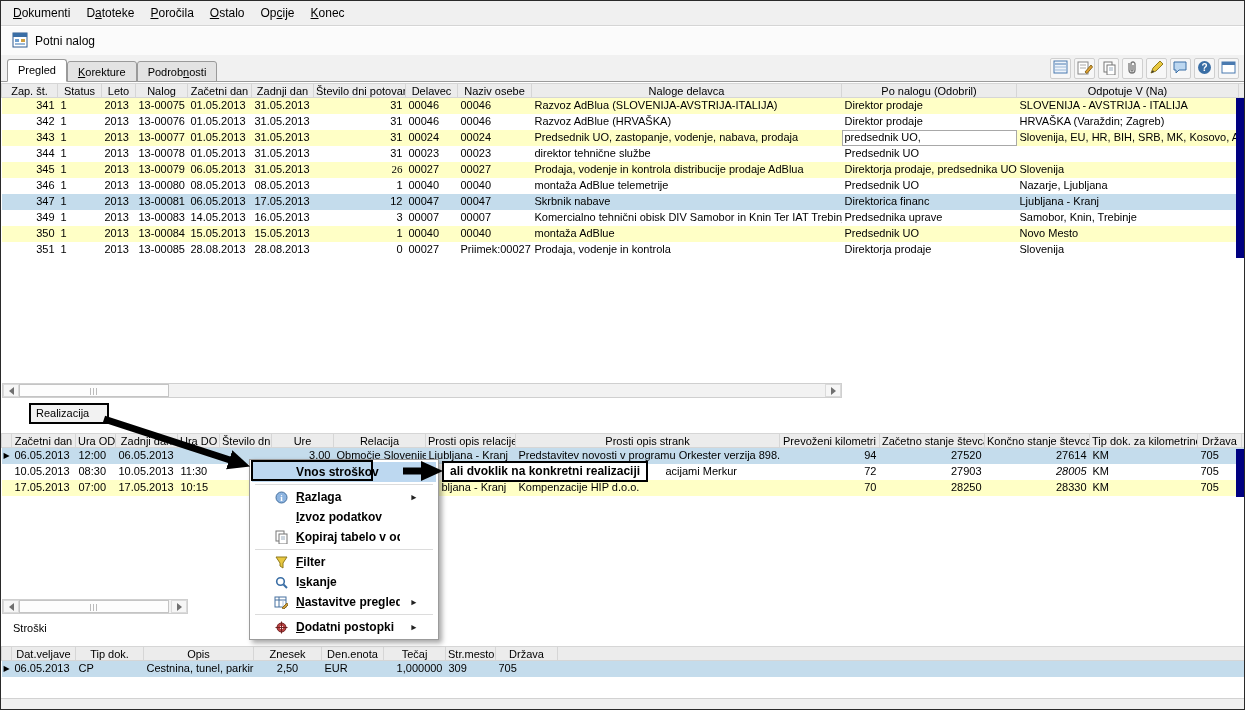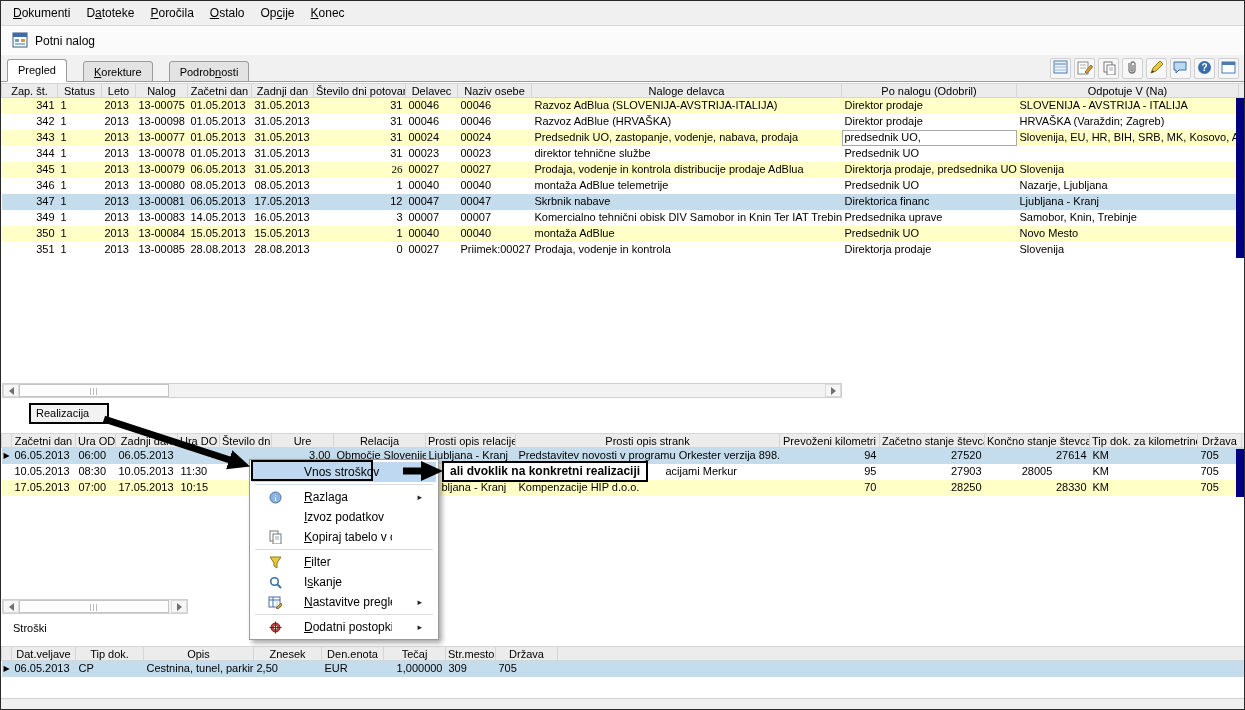--- a/index.html
+++ b/index.html
@@ -13,21 +13,21 @@
   .menu-item { padding:4px 8px; cursor:default; }
 
   
   .titlebar { position:absolute; top:26px; left:0; right:0; height:28px; background:#fbfbfb;
               display:flex; align-items:center; gap:7px; padding-left:11px; font-size:12px; }
 
   
   .tabrow { position:absolute; top:54px; left:0; right:0; height:27px; background:#f1f1f1;
             border-bottom:1px solid #9a9a9a; }
   .tab-strip { position:absolute; left:6px; bottom:-1px; display:flex; align-items:flex-end; }
-  .tab { padding:4px 10px 3px; margin-right:16px; background:#e3e3e3; border:1px solid #9a9a9a;
+  .tab { padding:4px 10px 3px; margin-right:0; background:#e3e3e3; border:1px solid #9a9a9a;
          border-radius:3px 3px 0 0; font-size:11px; cursor:default; }
   .tab.active { background:#fff; border-bottom:1px solid #fff; padding-bottom:5px; }
   .toolbar { position:absolute; right:5px; top:3px; display:flex; gap:3px; }
   .tool-btn { width:21px; height:21px; border:1px solid #cfcfcf; background:#f7f7f7; border-radius:2px;
               display:flex; align-items:center; justify-content:center; cursor:default; }
 
   
   .tbl-wrap { position:absolute; left:0; }
   #main-table { top:82px; }
   #realizacija-table { top:432px; }
@@ -64,21 +64,21 @@
 
   
   .section-label-box { position:absolute; left:28px; top:402px; border:2px solid #000;
                        background:#f2f2f2; padding:2px 18px 3px 5px; font-size:11px; z-index:8; }
   .stroski-label { position:absolute; left:12px; top:621px; font-size:11px; }
 
   
   .ctx-menu { position:absolute; left:248px; top:458px; width:190px; background:#ffffff;
               border:1px solid #9b9b9b; box-shadow:3px 3px 5px rgba(0,0,0,0.35); padding:2px;
               z-index:40; font-size:12px; }
-  .ctx-item { height:20px; display:flex; align-items:center; gap:20px; padding:0 14px; cursor:default; }
+  .ctx-item { height:20px; display:flex; align-items:center; gap:6px; padding:0 20px; cursor:default;font-weight:bold; }
   .ctx-item.sel { background:#bdd8f0; }
   .ctx-icon { width:18px; height:16px; display:flex; align-items:center; justify-content:center; flex:0 0 18px; }
   .ctx-label { flex:1; white-space:nowrap; overflow:hidden; }
   .ctx-sub { width:10px; font-size:9px; color:#222; text-align:right; }
   .ctx-sep { height:1px; background:#dcdcdc; margin:2px 3px; }
 
   
   .annot-frame { position:absolute; left:250px; top:459px; width:122px; height:21px;
                  border:2px solid #000; z-index:55; pointer-events:none; }
   .note-box { position:absolute; left:441px; top:460px; height:21px; border:2px solid #000;
@@ -226,21 +226,21 @@
             <td>00046</td>
             <td>Razvoz AdBlua (SLOVENIJA-AVSTRIJA-ITALIJA)</td>
             <td>Direktor prodaje</td>
             <td>SLOVENIJA - AVSTRIJA - ITALIJA</td>
             <td></td>
           </tr>
           <tr class="white">
             <td style="text-align: right;">342</td>
             <td>1</td>
             <td>2013</td>
-            <td>13-00098</td>
+            <td>13-00076</td>
             <td>01.05.2013</td>
             <td>31.05.2013</td>
             <td style="text-align: right;">31</td>
             <td>00046</td>
             <td>00046</td>
             <td>Razvoz AdBlue (HRVAŠKA)</td>
             <td>Direktor prodaje</td>
             <td>HRVAŠKA (Varaždin; Zagreb)</td>
             <td></td>
           </tr>
@@ -417,21 +417,21 @@
             <th>Končno stanje števca</th>
             <th>Tip dok. za kilometrino</th>
             <th>Država</th>
             <th></th>
           </tr>
         </thead>
         <tbody>
           <tr class="selected">
             <td class="gutter">▶</td>
             <td>06.05.2013</td>
-            <td>06:00</td>
+            <td>12:00</td>
             <td>06.05.2013</td>
             <td></td>
             <td style="text-align: right;"></td>
             <td style="text-align: right;">3,00</td>
             <td>Območje Slovenije</td>
             <td>Ljubljana - Kranj</td>
             <td>Predstavitev novosti v programu Orkester verzija 898.000</td>
             <td style="text-align: right;">94</td>
             <td style="text-align: right;">27520</td>
             <td style="text-align: right;">27614</td>
@@ -443,23 +443,23 @@
             <td class="gutter"></td>
             <td>10.05.2013</td>
             <td>08:30</td>
             <td>10.05.2013</td>
             <td>11:30</td>
             <td style="text-align: right;"></td>
             <td style="text-align: right;"></td>
             <td></td>
             <td></td>
             <td>acijami Merkur</td>
-            <td style="text-align: right;">95</td>
+            <td style="text-align: right;">72</td>
             <td style="text-align: right;">27903</td>
-            <td style="text-align: center;">28005</td>
+            <td style="text-align: right; font-style: italic;">28005</td>
             <td>KM</td>
             <td>705</td>
             <td></td>
           </tr>
           <tr class="yellow">
             <td class="gutter"></td>
             <td>17.05.2013</td>
             <td>07:00</td>
             <td>17.05.2013</td>
             <td>10:15</td>
@@ -516,21 +516,21 @@
             <th>Država</th>
             <th></th>
           </tr>
         </thead>
         <tbody>
           <tr class="selected">
             <td class="gutter">▶</td>
             <td>06.05.2013</td>
             <td>CP</td>
             <td>Cestnina, tunel, parkirnina,</td>
-            <td style="text-align: left;">2,50</td>
+            <td style="text-align: center;">2,50</td>
             <td>EUR</td>
             <td style="text-align: right;">1,000000</td>
             <td>309</td>
             <td>705</td>
             <td></td>
           </tr>
         </tbody>
       </table>
   </div>
 

